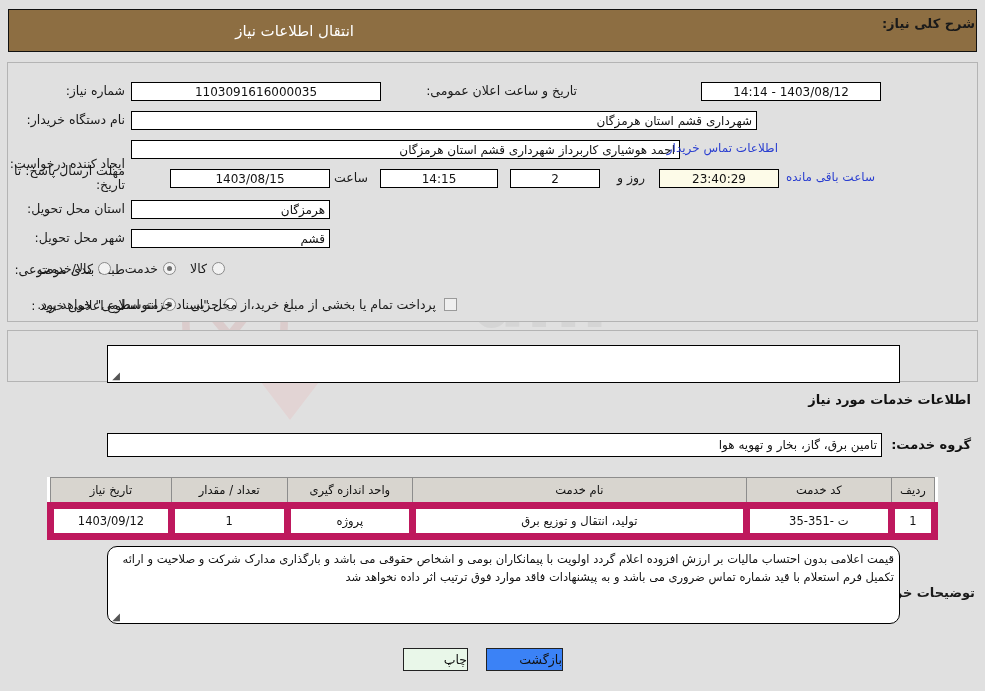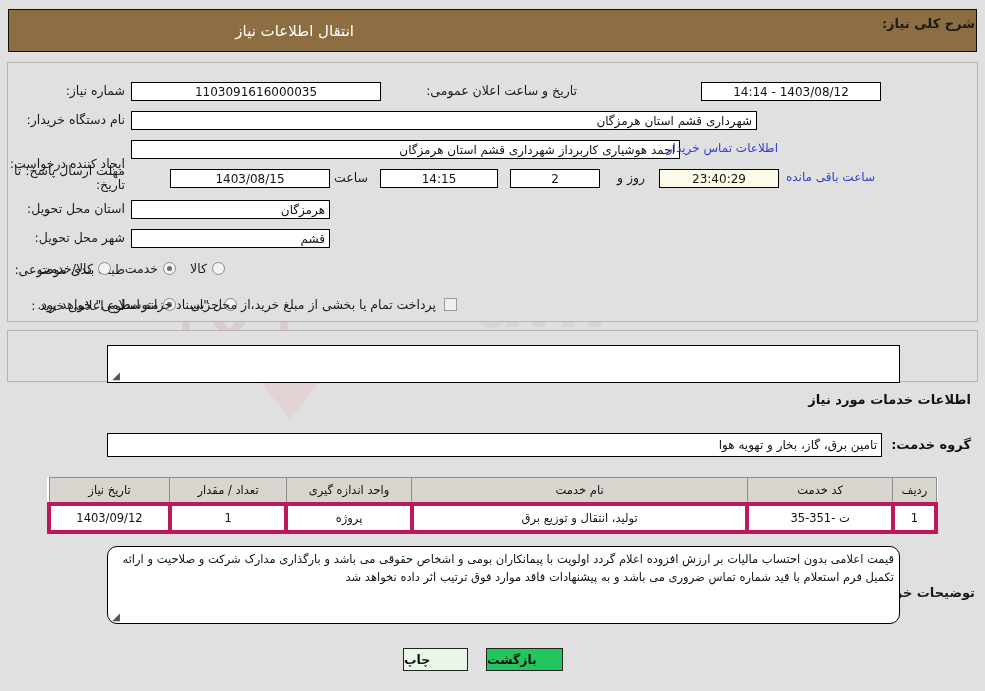--- a/index.html
+++ b/index.html
@@ -209,21 +209,21 @@
   .tbl th {
     background: #d8d5cf;
     border: 1px solid #8d8d8d;
     height: 24px;
     font-weight: normal;
     font-size: 11.5px;
     color: #111;
     padding: 0 4px;
   }
   .tbl td {
-    border: 4px solid #be185d;
+    border: 7px solid #be185d;
     height: 24px;
     text-align: center;
     padding: 0 4px;
     color: #111;
     background: #fff;
   }
 
   .notes-label {
     position: absolute;
     right: 10px; top: 585px;
@@ -232,29 +232,28 @@
   }
 
   
   .btn {
     position: absolute;
     height: 23px;
     border: 1px solid #222;
     box-sizing: border-box;
     font-size: 12.5px;
     line-height: 21px;
-    text-align: left;
+    text-align: right;
     cursor: pointer;
     color: #111;
     font-family: "DejaVu Sans", "Liberation Sans", sans-serif;
     padding: 0;
-    font-weight: bold;
   }
   .btn-print  { background: #e9f7e9; }
-  .btn-back   { background: #22c55e; }
+  .btn-back   { background: #3b82f6; }
 </style>
 </head>
 <body>
 
 <div class="watermark">
   <svg class="wm-shield" viewBox="0 0 100 110">
     <path d="M50 3 L95 20 L95 58 C95 85 72 102 50 107 C28 102 5 85 5 58 L5 20 Z" fill="none" stroke="#c26a6a" stroke-width="7"></path>
     <path d="M30 50 L45 68 L72 34" fill="none" stroke="#c26a6a" stroke-width="8" stroke-linecap="round"></path>
   </svg>
   <svg class="wm-arrow" width="150" height="95" viewBox="0 0 150 95">

